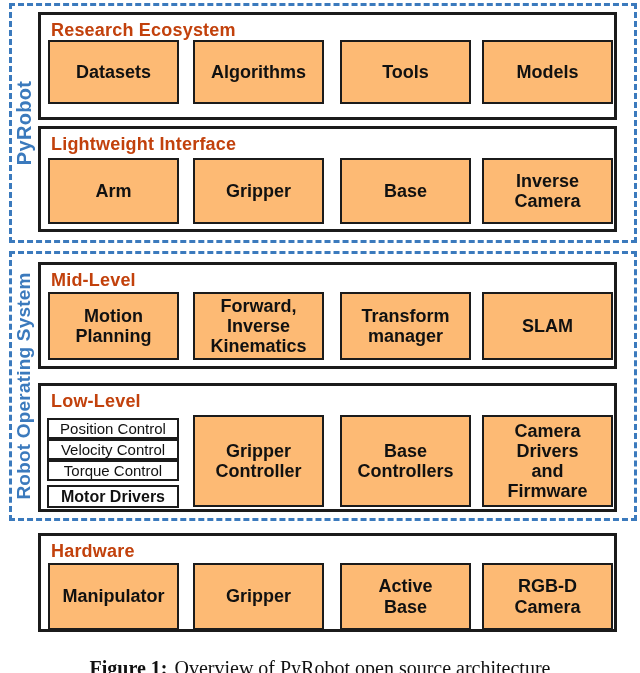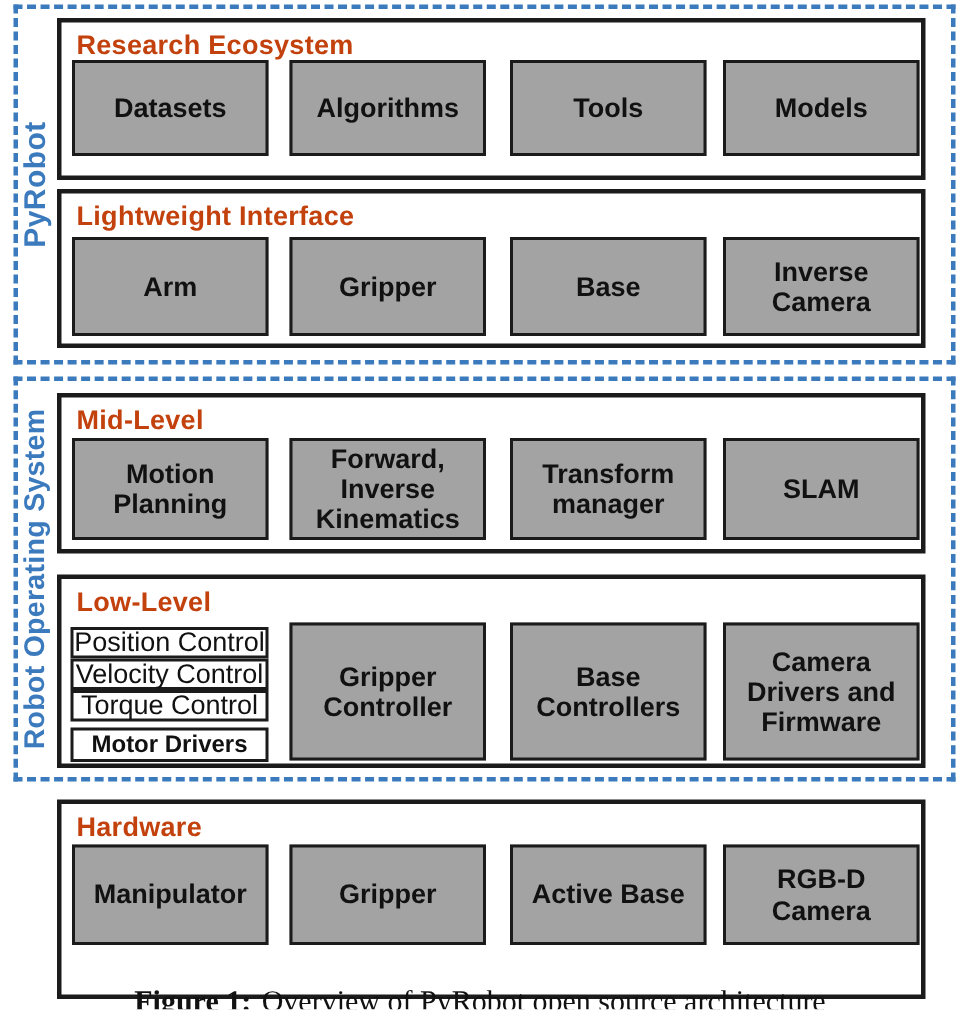--- a/index.html
+++ b/index.html
@@ -36,54 +36,54 @@
     position:absolute;
     left:38px;width:579px;
     border:3px solid #1b1b1b;
     box-sizing:border-box;
     background:#ffffff;
   }
   #sec-research{top:12px;height:108px;}
   #sec-lightweight{top:126px;height:106px;}
   #sec-mid{top:262px;height:107px;}
   #sec-low{top:383px;height:129px;}
-  #sec-hardware{top:533px;height:133px;}
+  #sec-hardware{top:533px;height:99px;}
 
   .sec-header{
     position:absolute;top:5px;left:10px;
     font-weight:bold;font-size:18px;
     color:#c2410c;
     letter-spacing:0.2px;
     white-space:nowrap;
   }
   .cell{
     position:absolute;
     width:131px;
     border:2.5px solid #1b1b1b;
     box-sizing:border-box;
-    background:#a3a3a3;
+    background:#fdba74;
     display:flex;align-items:center;justify-content:center;
     text-align:center;
     font-weight:bold;font-size:18px;line-height:1.12;
-    padding:4px;
+    padding:14px;
   }
   .c1{left:7px;}.c2{left:152px;}.c3{left:299px;}.c4{left:441px;}
   #sec-research .cell{top:25px;height:64px;}
   #sec-lightweight .cell{top:29px;height:66px;}
   #sec-mid .cell{top:27px;height:68px;}
   #sec-low .cell.big{top:29px;height:92px;}
   #sec-hardware .cell{top:27px;height:67px;}
 
   .mini{
     position:absolute;left:6px;width:132px;
     border:2px solid #1b1b1b;
     box-sizing:border-box;
     background:#fff;
     display:flex;align-items:center;justify-content:center;
-    font-size:18px;font-weight:400;
+    font-size:15px;font-weight:400;
     white-space:nowrap;
   }
   #mini-pos{top:32px;height:21px;}
   #mini-vel{top:53px;height:21px;}
   #mini-torque{top:74px;height:21px;}
   #mini-motor{top:99px;height:23px;font-weight:bold;font-size:16px;border-width:2.5px;}
 
   #caption{
     position:absolute;
     top:657px;left:0;width:640px;

